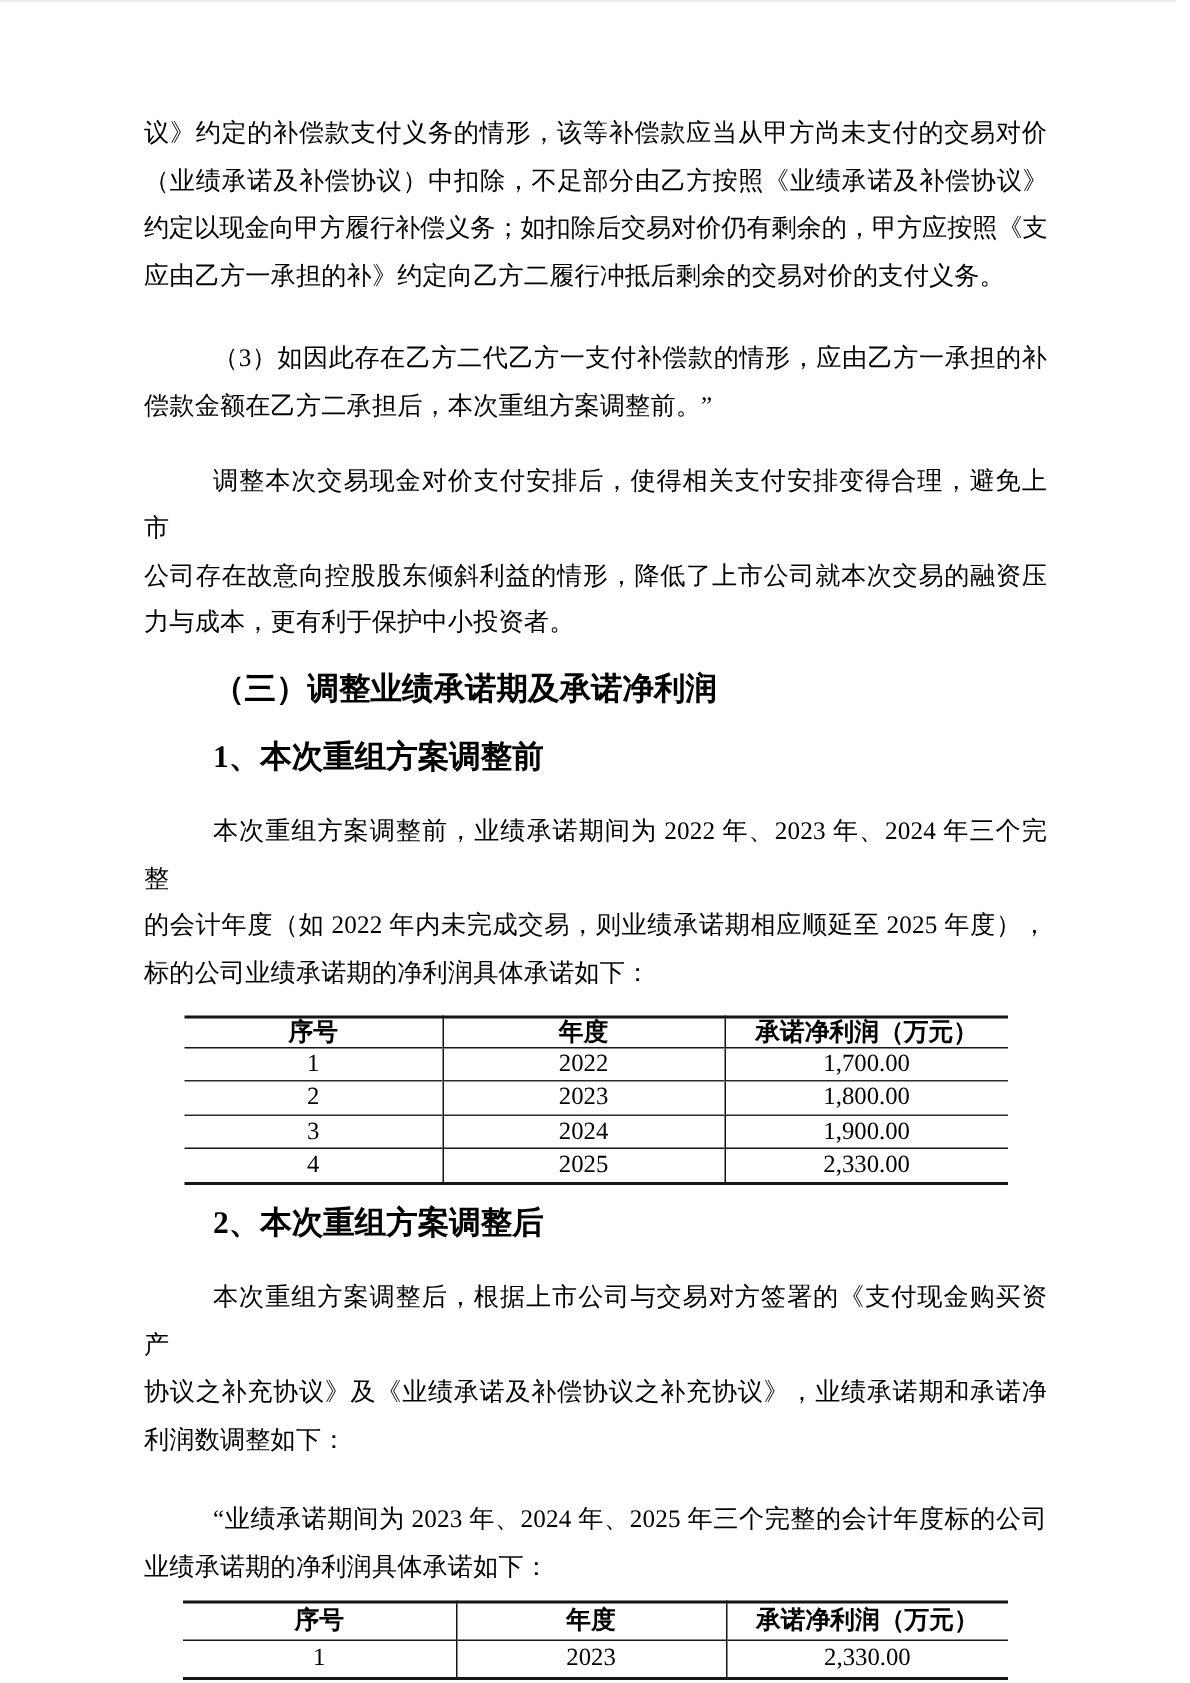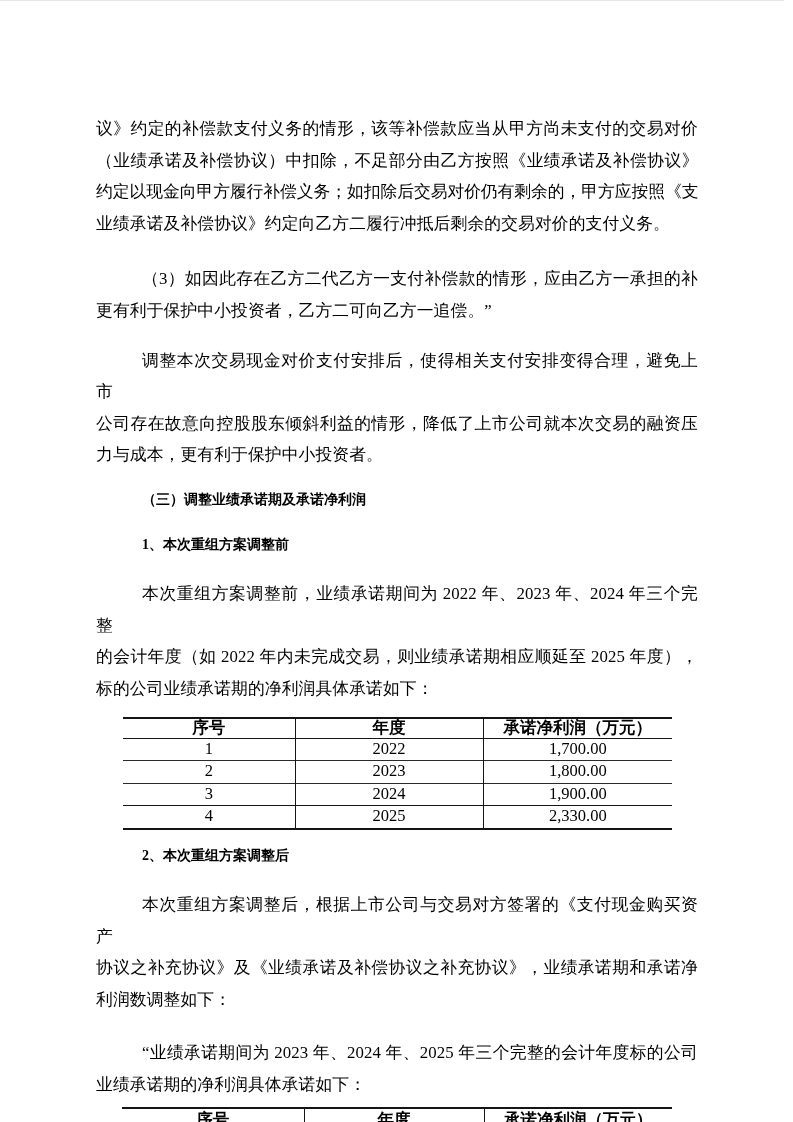--- a/index.html
+++ b/index.html
@@ -12,36 +12,36 @@
     height: 1122px;
     overflow: hidden;
     font-family: "Liberation Serif", "DejaVu Serif", serif;
     color: #000000;
   }
   .page {
     box-sizing: border-box;
     width: 784px;
     height: 1122px;
     border-top: 1px solid #e7e7e7;
-    padding: 112px 86px 0 96px;
+    padding: 72px 86px 0 96px;
     overflow: hidden;
   }
   .para { margin: 0; }
   .line {
     font-size: 16.8px;
     line-height: 31.6px;
     text-align: justify;
     text-align-last: justify;
     letter-spacing: 0.1px;
   }
   .line.last { text-align-last: left; }
   .line.tight { letter-spacing: -0.45px; }
   .ind { text-indent: 46px; }
   .heading {
-    font-size: 14px;
+    font-size: 21px;
     line-height: 31.6px;
     font-weight: bold;
     text-indent: 46px;
     margin: 0;
   }
   .mt14 { margin-top: 24px; }
   .mt13 { margin-top: 13px; }
   .mt11 { margin-top: 22px; }
   .mt10 { margin-top: 10px; }
   .mt4  { margin-top: 18px; }
@@ -75,26 +75,26 @@
 </style>
 </head>
 <body>
 
 <div class="page">
 
   <div class="para">
     <div class="line">议》约定的补偿款支付义务的情形，该等补偿款应当从甲方尚未支付的交易对价</div>
     <div class="line tight">（业绩承诺及补偿协议）中扣除，不足部分由乙方按照《业绩承诺及补偿协议》</div>
     <div class="line tight">约定以现金向甲方履行补偿义务；如扣除后交易对价仍有剩余的，甲方应按照《支</div>
-    <div class="line last">业绩承诺及补偿协议》约定向乙方二履行冲抵后剩余的交易对价的支付义务。</div>
+    <div class="line last">应由乙方一承担的补》约定向乙方二履行冲抵后剩余的交易对价的支付义务。</div>
   </div>
 
   <div class="para mt14">
     <div class="line ind">（3）如因此存在乙方二代乙方一支付补偿款的情形，应由乙方一承担的补</div>
-    <div class="line last">更有利于保护中小投资者，乙方二可向乙方一追偿。”</div>
+    <div class="line last">偿款金额在乙方二承担后，本次重组方案调整前。”</div>
   </div>
 
   <div class="para mt4">
     <div class="line ind">调整本次交易现金对价支付安排后，使得相关支付安排变得合理，避免上市</div>
     <div class="line">公司存在故意向控股股东倾斜利益的情形，降低了上市公司就本次交易的融资压</div>
     <div class="line last">力与成本，更有利于保护中小投资者。</div>
   </div>
 
   <h3 class="heading mt13">（三）调整业绩承诺期及承诺净利润</h3>
 

